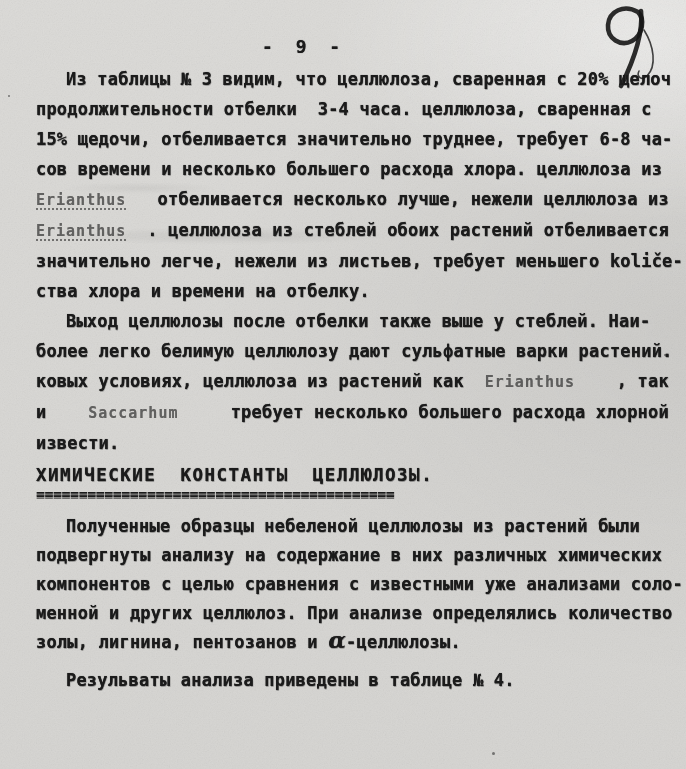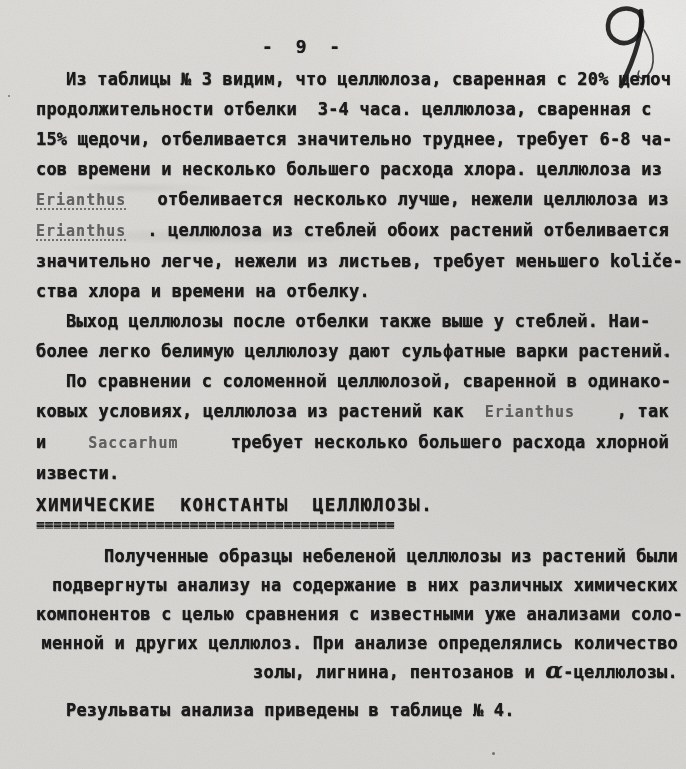--- a/index.html
+++ b/index.html
@@ -42,21 +42,21 @@
     white-space:pre;font-size:17.5px;line-height:30px;font-weight:bold;
     letter-spacing:1.5px;
     text-shadow:0 0 .8px rgba(15,15,15,.9), .5px .5px 0 rgba(45,45,45,.35);
   }
   .heading-underline{
     white-space:pre;font-size:15px;line-height:16px;font-weight:bold;
     letter-spacing:-.5px;margin-top:-4px;
     text-shadow:0 1.5px 0 rgba(25,25,25,.55);
   }
   .p4{margin-top:10px;}
-  .p4 .line{line-height:29px;text-align:right;}
+  .p4 .line{line-height:29px;}
   .p5{margin-top:8px;}
   .latin{
     font-size:15px;
     opacity:.62;
     letter-spacing:1px;
     text-shadow:0 0 .5px rgba(20,20,20,.6);
   }
   .latin.wavy{
     text-decoration:underline dotted 1.5px rgba(10,10,10,.55);
     text-underline-offset:3px;
@@ -120,21 +120,20 @@
       <div class="line">значительно легче, нежели из листьев, требует меньшего količе-</div>
       <div class="line">ства хлора и времени на отбелку.</div>
     </div>
 
     <div class="para">
       <div class="line indent">Выход целлюлозы после отбелки также выше у стеблей. Наи-</div>
       <div class="line">более легко белимую целлюлозу дают сульфатные варки растений.</div>
     </div>
 
     <div class="para">
-      <div class="line indent">По сравнении с соломенной целлюлозой, сваренной в одинако-</div>
       <div class="line"><span>ковых условиях, целлюлоза из растений как  </span><span class="latin">Erianthus</span><span>    , так</span></div>
       <div class="line"><span>и    </span><span class="latin">Saccarhum</span><span>     требует несколько большего расхода хлорной</span></div>
       <div class="line">извести.</div>
     </div>
 
     <div class="headingblock">
       <div class="heading-text">ХИМИЧЕСКИЕ  КОНСТАНТЫ  ЦЕЛЛЮЛОЗЫ.</div>
       <div class="heading-underline">==========================================</div>
     </div>
 

